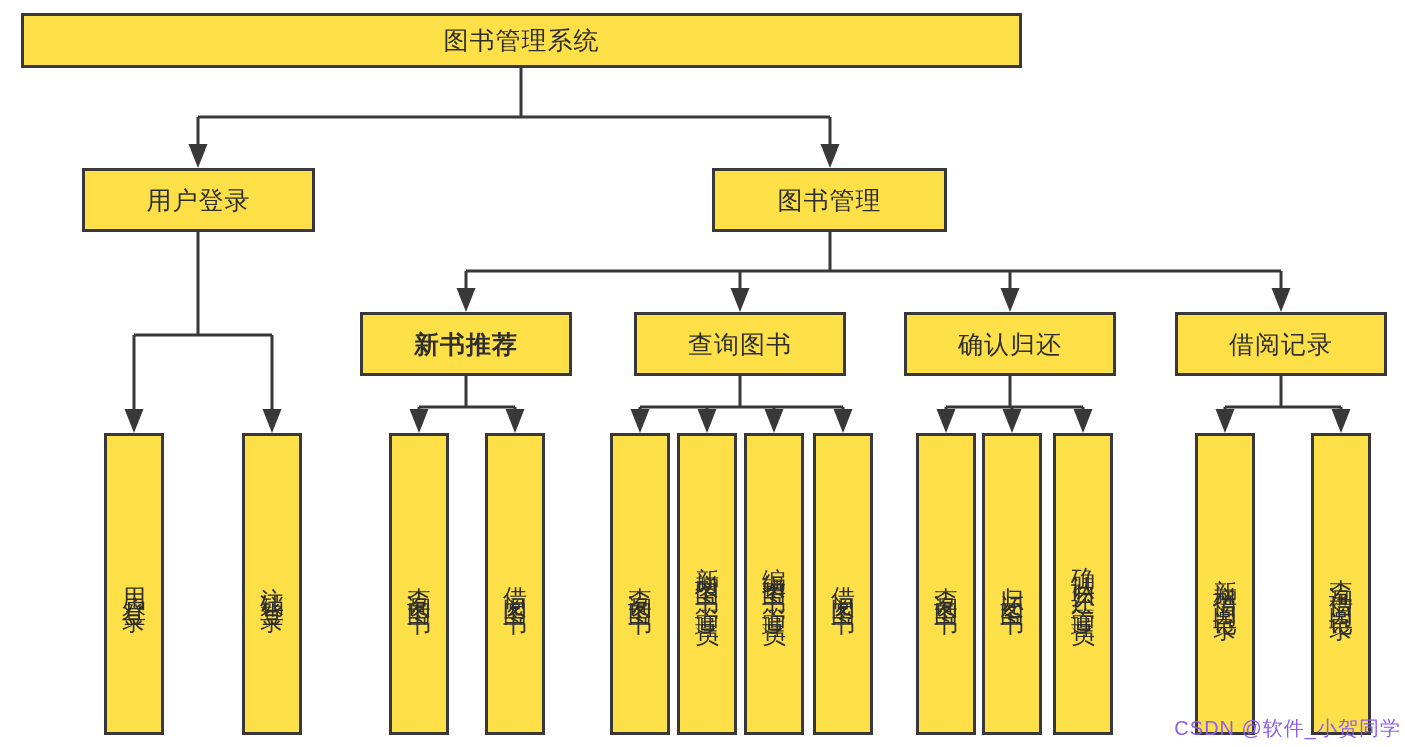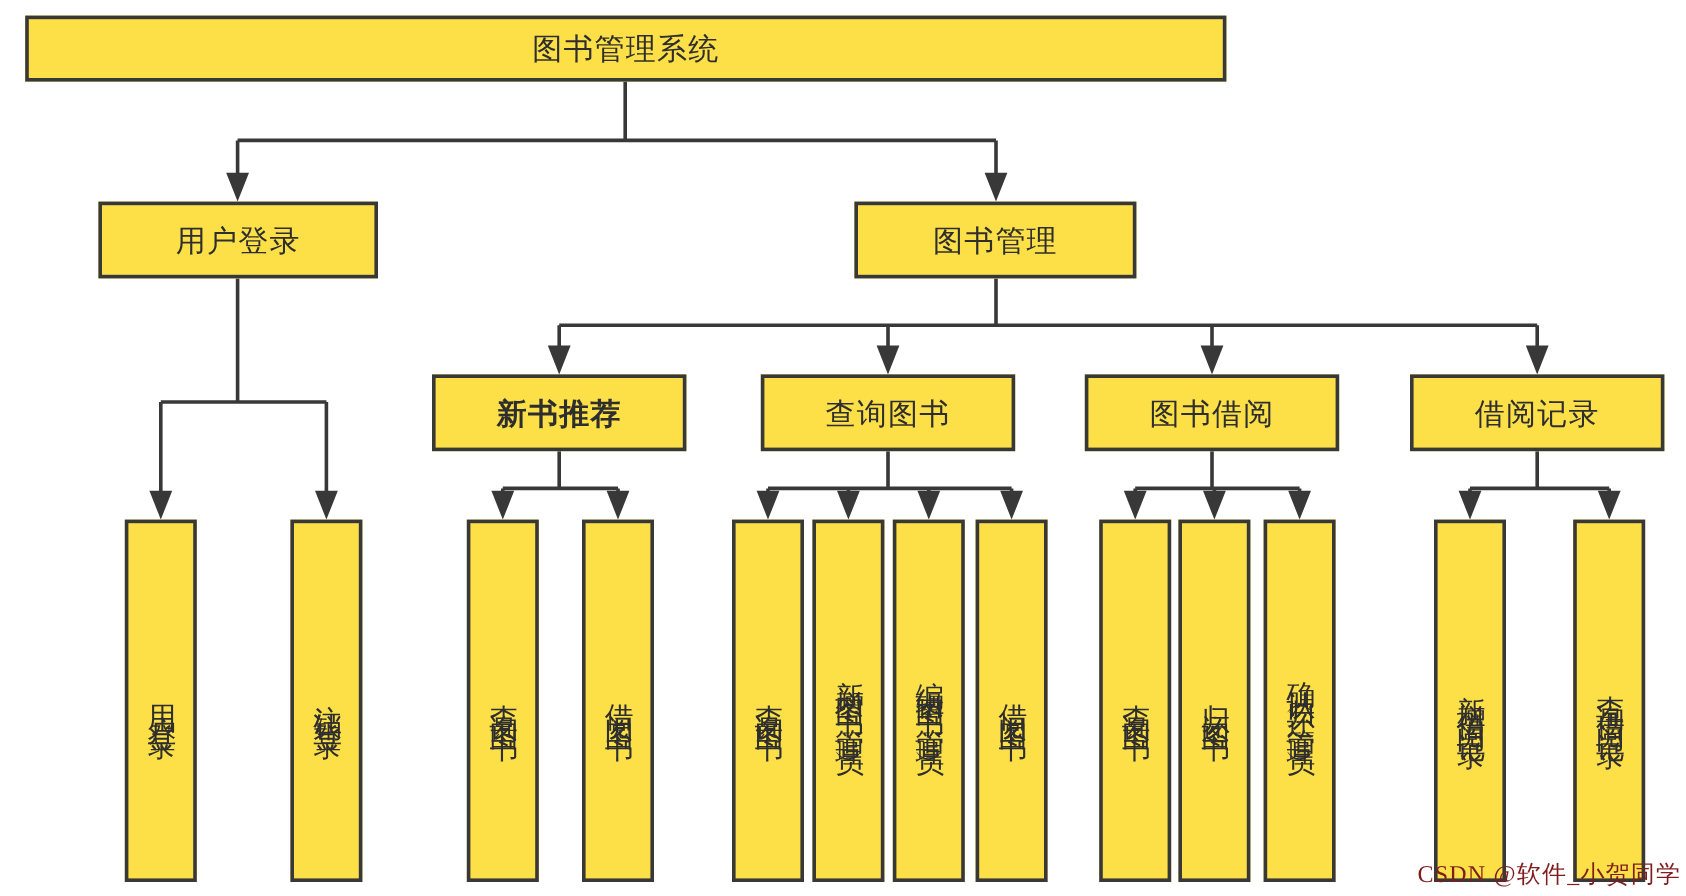--- a/index.html
+++ b/index.html
@@ -17,21 +17,21 @@
     z-index: 2; text-align: center; white-space: nowrap;
   }
   .hbox { font-size: 25px; letter-spacing: 1px; }
   .vbox {
     font-size: 24px; line-height: 1;
     writing-mode: vertical-rl; text-orientation: mixed;
     letter-spacing: 8px;
   }
   .watermark {
     position: absolute; right: 4px; bottom: 5px; z-index: 3;
-    font-size: 20px; letter-spacing: 1px; color: #7f1d1d; font-family: Liberation Serif, serif;
+    font-size: 20px; letter-spacing: 1px; color: #8b5cf6;
   }
 </style>
 </head>
 <body>
 
 <div class="canvas">
 
   <svg class="connectors" width="1405" height="747" viewBox="0 0 1405 747">
     <path fill="none" stroke="#383838" stroke-width="3" d="M521 68 L521 117 M198 117 L830 117 M198 117 L198 148 M830 117 L830 148
              M198 232 L198 335 M134 335 L272 335 M134 335 L134 413 M272 335 L272 413
@@ -63,21 +63,21 @@
     </g>
   </svg>
 
   <div class="node hbox" style="left:21px; top:13px; width:1001px; height:55px;">图书管理系统</div>
 
   <div class="node hbox" style="left:82px; top:168px; width:233px; height:64px;">用户登录</div>
   <div class="node hbox" style="left:712px; top:168px; width:235px; height:64px;font-family:Liberation Mono, monospace;">图书管理</div>
 
   <div class="node hbox" style="left:360px; top:312px; width:212px; height:64px;font-weight:bold;">新书推荐</div>
   <div class="node hbox" style="left:634px; top:312px; width:212px; height:64px;">查询图书</div>
-  <div class="node hbox" style="left:904px; top:312px; width:212px; height:64px;">图书借阅</div>
+  <div class="node hbox" style="left:904px; top:312px; width:212px; height:64px;">确认归还</div>
   <div class="node hbox" style="left:1175px; top:312px; width:212px; height:64px;">借阅记录</div>
 
   <div class="node vbox" style="left:104px; top:433px; width:60px; height:302px;">用户登录</div>
   <div class="node vbox" style="left:242px; top:433px; width:60px; height:302px;">注销登录</div>
 
   <div class="node vbox" style="left:389px; top:433px; width:60px; height:302px;">查询图书</div>
   <div class="node vbox" style="left:485px; top:433px; width:60px; height:302px;">借阅图书</div>
 
   <div class="node vbox" style="left:610px; top:433px; width:60px; height:302px;">查询图书</div>
   <div class="node vbox" style="left:677px; top:433px; width:60px; height:302px;">新增图书（管理员）</div>

